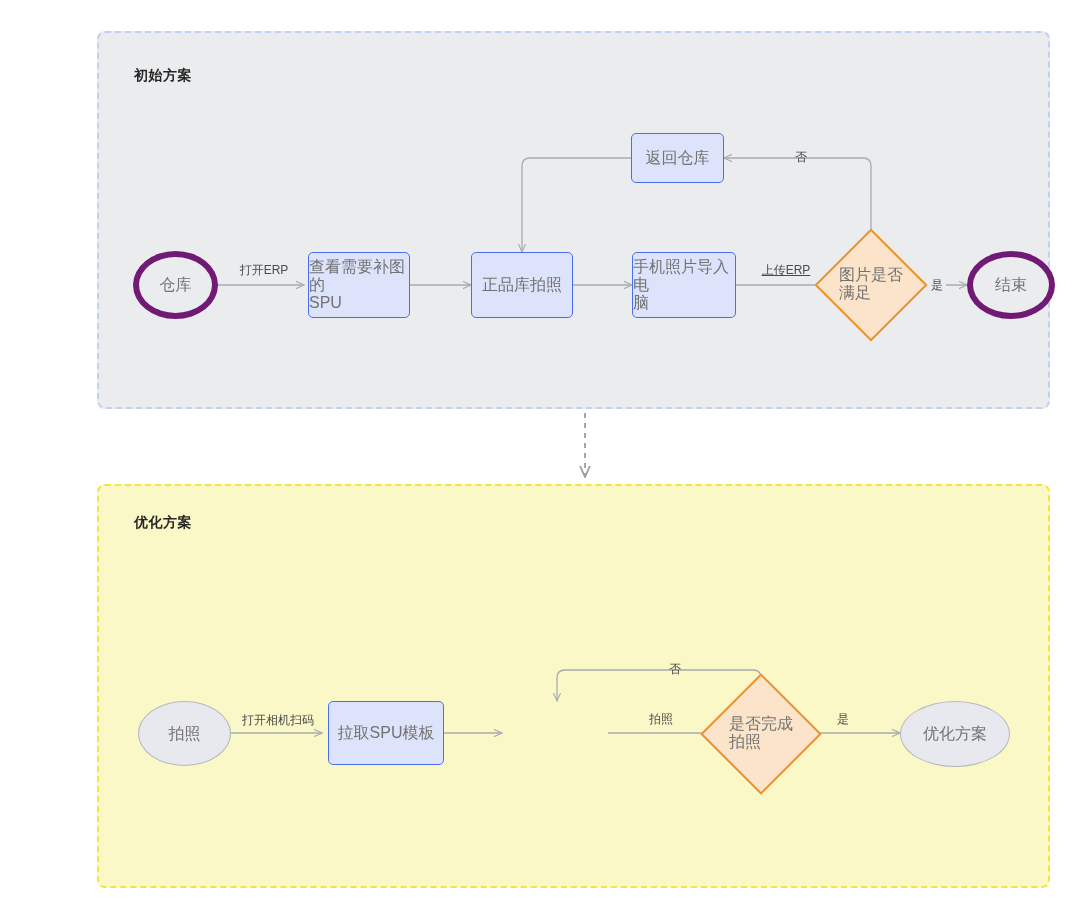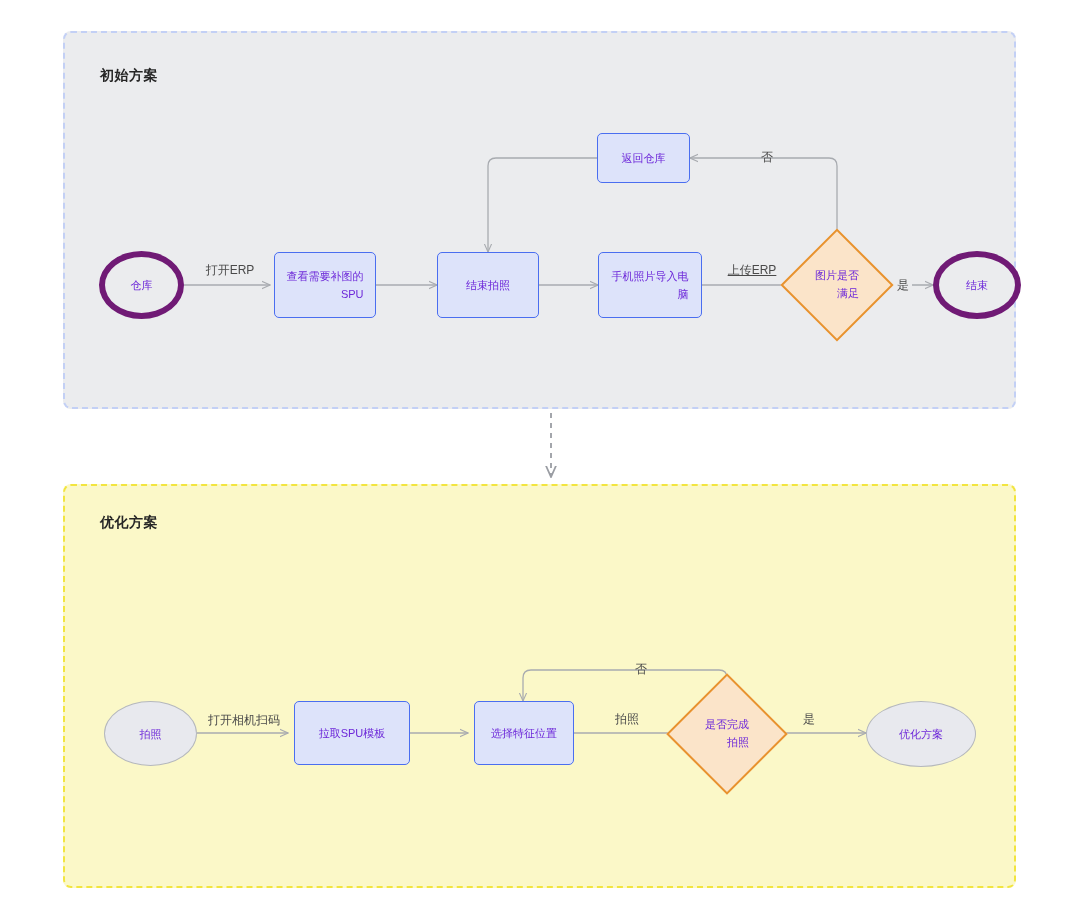--- a/index.html
+++ b/index.html
@@ -11,20 +11,21 @@
     width: 1080px;
     height: 917px;
     position: relative;
     font-family: "Liberation Sans", "DejaVu Sans", sans-serif;
     overflow: hidden;
   }
 
   #canvas {
     position: absolute;
     inset: 0;
+    margin-left: 34px;
   }
 
   
   .panel {
     position: absolute;
     box-sizing: border-box;
     border-radius: 8px;
   }
   .panel-title {
     position: absolute;
@@ -55,24 +56,24 @@
   }
   #panel-optimized-title { left: 100px; top: 514px; }
 
   
   .node {
     position: absolute;
     box-sizing: border-box;
     display: flex;
     align-items: center;
     justify-content: center;
-    text-align: right;
-    font-size: 11px;
+    text-align: left;
+    font-size: 16px;
     line-height: 18px;
-    color: #6d28d9;
+    color: #737373;
   }
 
   .node-terminal {
     border-radius: 50%;
     background: #ebecee;
     border: 6px solid #701a75;
   }
   .node-terminal.on-yellow {
     background: #e8e9ee;
     border: 1px solid #b5b8bd;
@@ -191,21 +192,21 @@
 
   <div class="node node-terminal" style="left:99px; top:251px; width:85px; height:68px;">
     <span>仓库</span>
   </div>
 
   <div class="node node-process" style="left:274px; top:252px; width:102px; height:66px;">
     <span class="mline">查看需要补图的<br>SPU</span>
   </div>
 
   <div class="node node-process" style="left:437px; top:252px; width:102px; height:66px;">
-    <span>结束拍照</span>
+    <span>正品库拍照</span>
   </div>
 
   <div class="node node-process" style="left:598px; top:252px; width:104px; height:66px;">
     <span class="mline">手机照片导入电<br>脑</span>
   </div>
 
   <div class="node node-decision" style="left:797px; top:245px; width:80px; height:80px;">
     <span class="diamond-shape"></span>
     <span class="diamond-label mline">图片是否<br>满足</span>
   </div>
@@ -219,23 +220,20 @@
   </div>
 
   <div class="node node-terminal on-yellow" style="left:104px; top:701px; width:93px; height:65px;">
     <span>拍照</span>
   </div>
 
   <div class="node node-process" style="left:294px; top:701px; width:116px; height:64px;">
     <span>拉取SPU模板</span>
   </div>
 
-  <div class="node node-process" style="left:474px; top:701px; width:100px; height:64px;">
-    <span>选择特征位置</span>
-  </div>
 
   <div class="node node-decision" style="left:684px; top:691px; width:86px; height:86px;">
     <span class="diamond-shape"></span>
     <span class="diamond-label mline">是否完成<br>拍照</span>
   </div>
 
   <div class="node node-terminal on-yellow" style="left:866px; top:701px; width:110px; height:66px;">
     <span>优化方案</span>
   </div>
 

